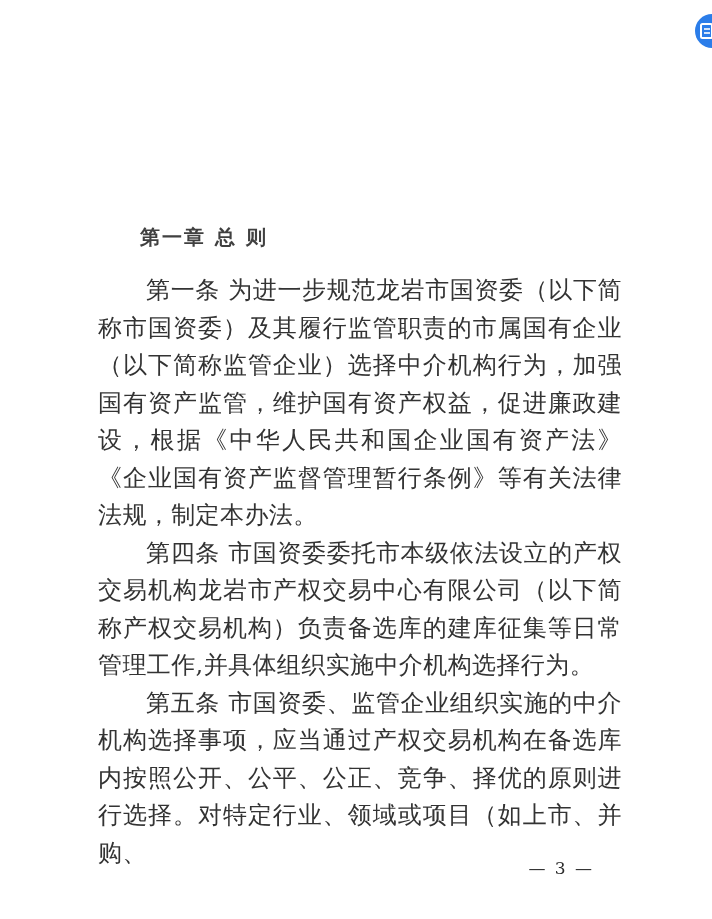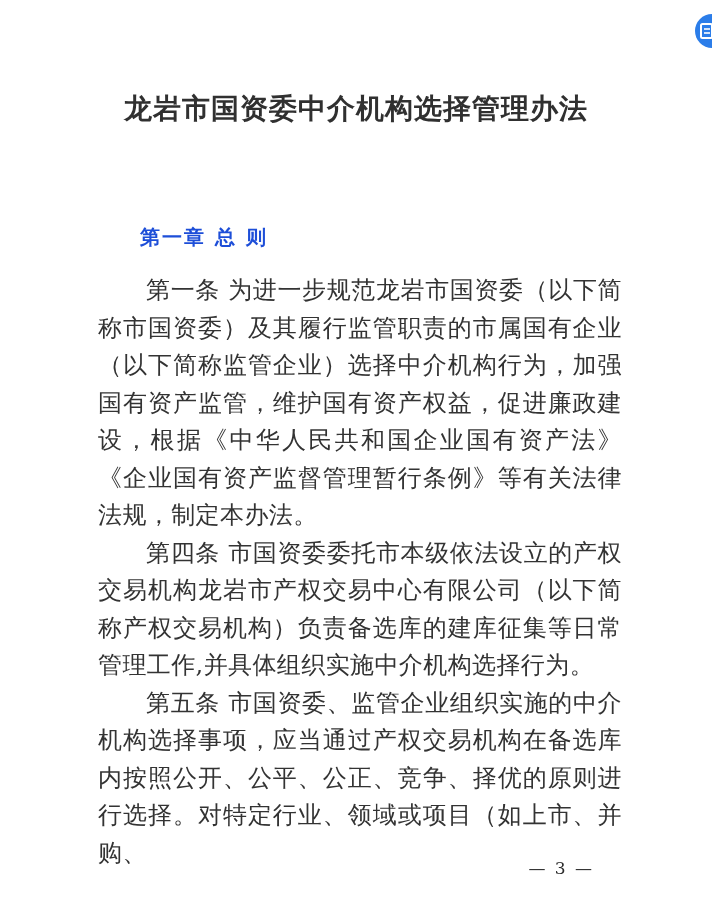--- a/index.html
+++ b/index.html
@@ -31,21 +31,21 @@
     font-family: "DejaVu Serif", "Liberation Serif", serif;
   }
   .chapter-heading {
     position: absolute;
     top: 224px;
     left: 140px;
     margin: 0;
     font-size: 20px;
     font-weight: 700;
     letter-spacing: 2px;
-    color: #1d4ed8;
+    color: #404040;
     font-family: "DejaVu Sans", "Liberation Sans", sans-serif;
   }
   .body-text {
     position: absolute;
     top: 272px;
     left: 98px;
     width: 524px;
   }
   .body-text p {
     margin: 0;
@@ -93,21 +93,20 @@
   <div class="fab" title="">
     <span>
       <svg width="14" height="16" viewBox="0 0 14 16">
         <rect x="1" y="1" width="11" height="14" rx="1.5" fill="none" stroke="#ffffff" stroke-width="2"></rect>
         <line x1="4" y1="6" x2="10" y2="6" stroke="#ffffff" stroke-width="1.6"></line>
         <line x1="4" y1="10" x2="10" y2="10" stroke="#ffffff" stroke-width="1.6"></line>
       </svg>
     </span>
   </div>
 
-  <h1 class="doc-title">龙岩市国资委中介机构选择管理办法</h1>
 
   <h2 class="chapter-heading">第一章 总 则</h2>
 
   <div class="body-text">
     <p>第一条 为进一步规范龙岩市国资委（以下简称市国资委）及其履行监管职责的市属国有企业（以下简称监管企业）选择中介机构行为，加强国有资产监管，维护国有资产权益，促进廉政建设，根据《中华人民共和国企业国有资产法》《企业国有资产监督管理暂行条例》等有关法律法规，制定本办法。</p>
     <p>第四条 市国资委委托市本级依法设立的产权交易机构龙岩市产权交易中心有限公司（以下简称产权交易机构）负责备选库的建库征集等日常管理工作,并具体组织实施中介机构选择行为。</p>
     <p>第五条 市国资委、监管企业组织实施的中介机构选择事项，应当通过产权交易机构在备选库内按照公开、公平、公正、竞争、择优的原则进行选择。对特定行业、领域或项目（如上市、并购、</p>
   </div>
 
   <div class="page-number">— 3 —</div>

